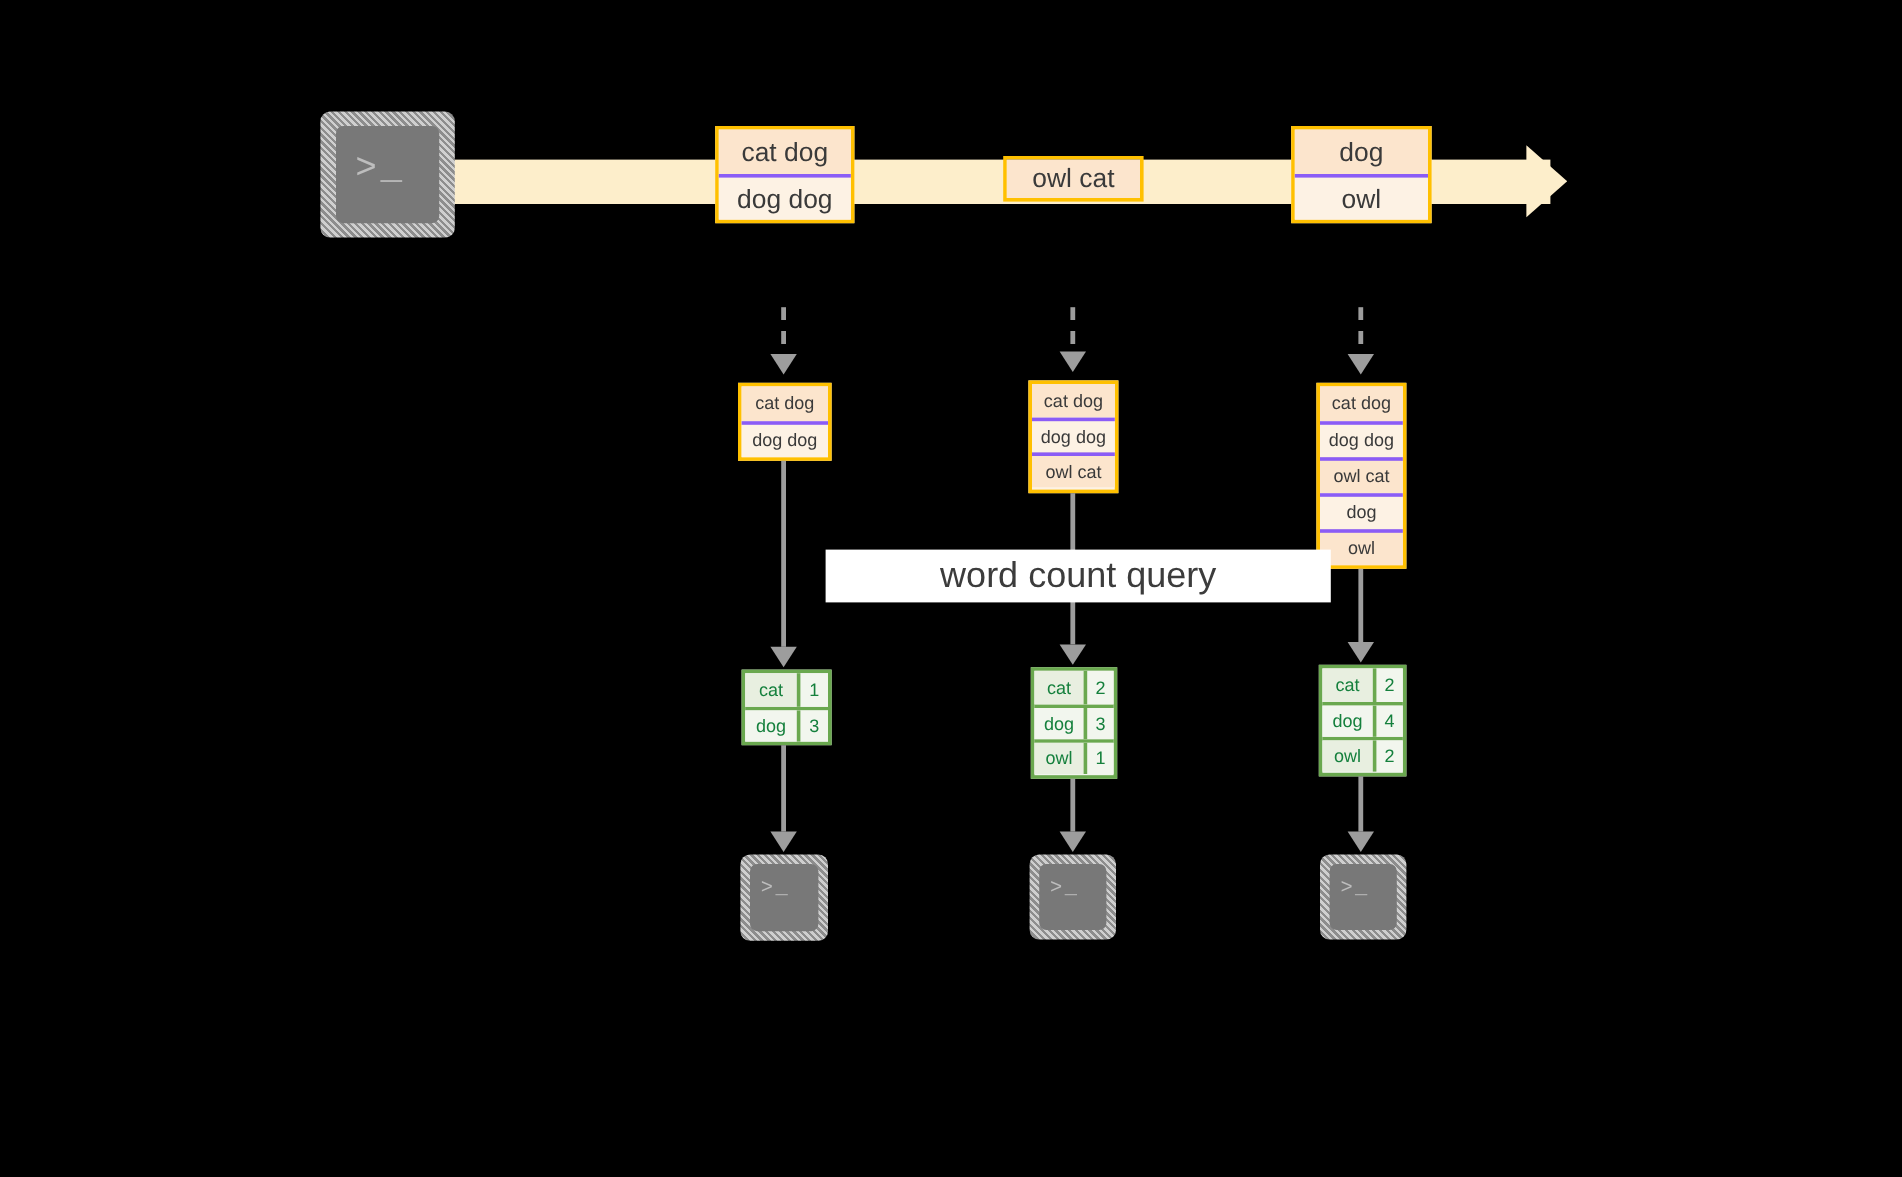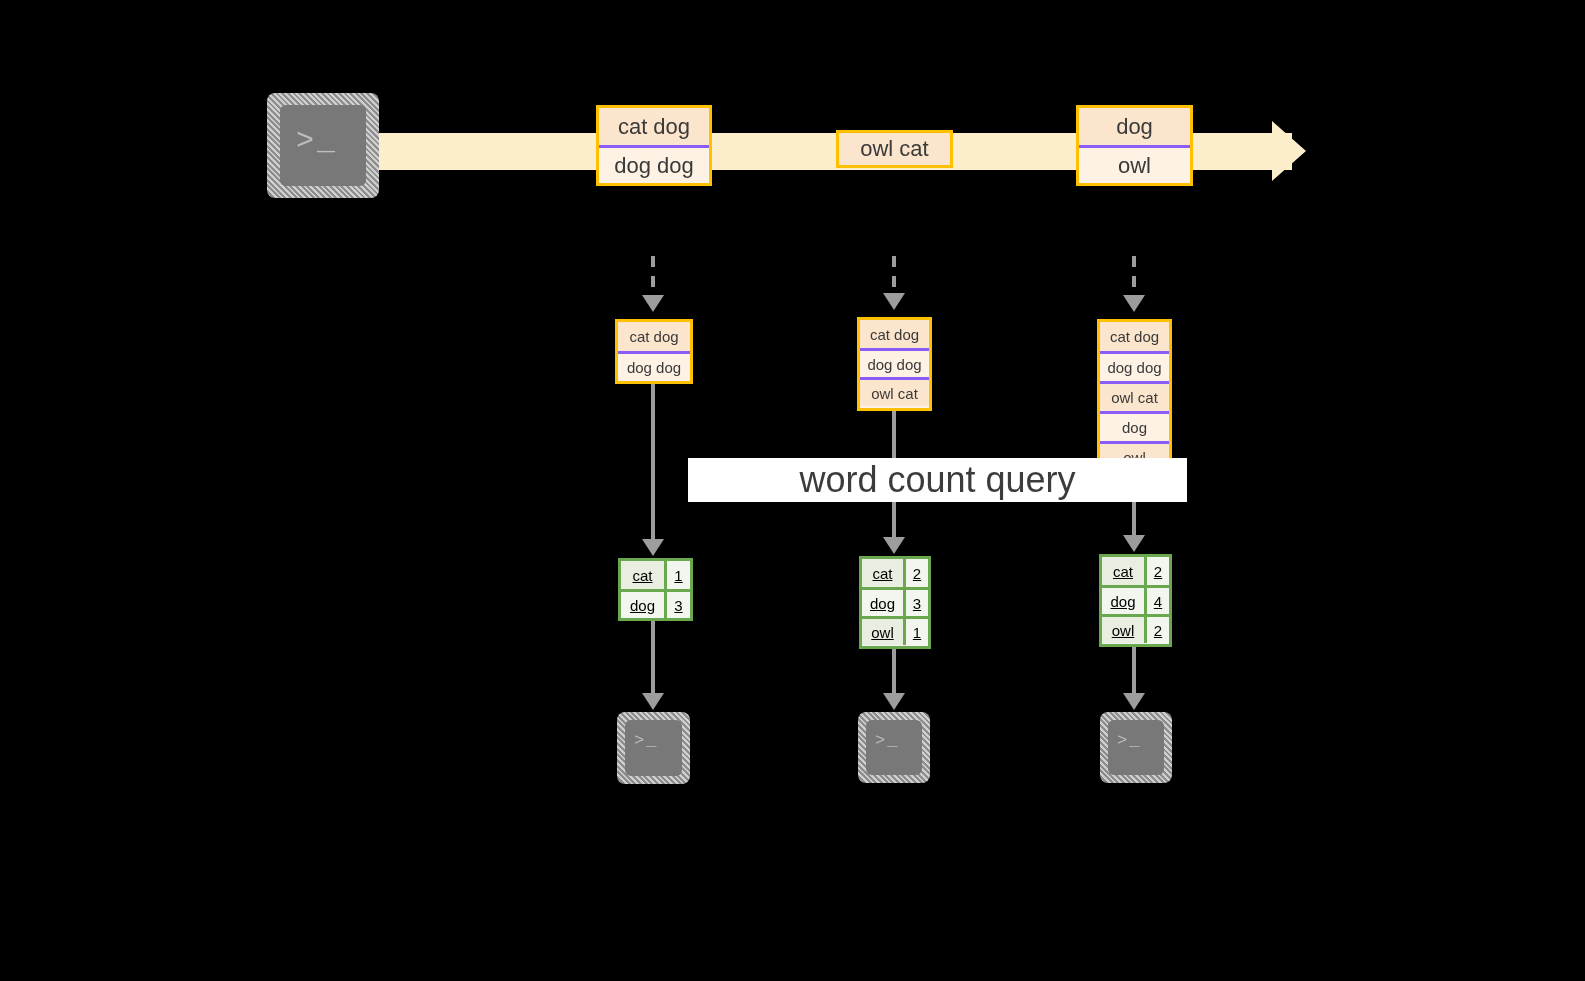--- a/index.html
+++ b/index.html
@@ -25,21 +25,21 @@
   .orow{box-sizing:border-box;display:flex;align-items:center;justify-content:center;
         background:#fdf2e4;color:#3a3a3a;white-space:nowrap;}
   .orow.dark{background:#fce5cd;}
   .orow.div{border-top:3px solid #8b5cf6;}
 
   
   .gbox{position:absolute;box-sizing:border-box;border:3px solid #6aa84f;background:#f2f6ee;}
   .grow{display:flex;box-sizing:border-box;}
   .grow.div{border-top:3px solid #6aa84f;}
   .gcell{box-sizing:border-box;display:flex;align-items:center;justify-content:center;
-         white-space:nowrap;color:#000000;background:#f2f6ee;text-decoration:underline;}
+         white-space:nowrap;color:#15803d;background:#f2f6ee;}
   .gcell.w{background:#e8efe0;}
   .gcell.sep{border-left:3px solid #6aa84f;}
   .grow.alt .gcell.w{background:#f2f6ee;}
   .grow.alt .gcell.c{background:#f2f6ee;}
 
   
   .vline{position:absolute;background:#9d9d9d;width:4px;}
   .vdash{position:absolute;width:4px;
     background:repeating-linear-gradient(to bottom,#9d9d9d 0 11px,rgba(0,0,0,0) 11px 20px);}
   .vhead{position:absolute;width:0;height:0;
@@ -176,15 +176,15 @@
 
   <div class="vline" style="left:1132px;top:647px;height:46px;"></div>
   <div class="vhead" style="left:1123px;top:693px;"></div>
 
   <div class="term" style="left:1100px;top:712px;width:72px;height:71px;">
     <div class="hatch"></div>
     <div class="face" style="left:8px;top:8px;width:56px;height:55px;"></div>
     <div class="glyph" style="left:17px;top:20px;font-size:17px;letter-spacing:2px;">&gt;_</div>
   </div>
 
-  <div class="banner" style="left:688px;top:458px;width:499px;height:44px;font-size:36px;">word count query</div>
+  <div class="banner" style="left:688px;top:458px;width:421px;height:44px;font-size:30px;">word count query</div>
 
 </div>
 
 </body></html>

